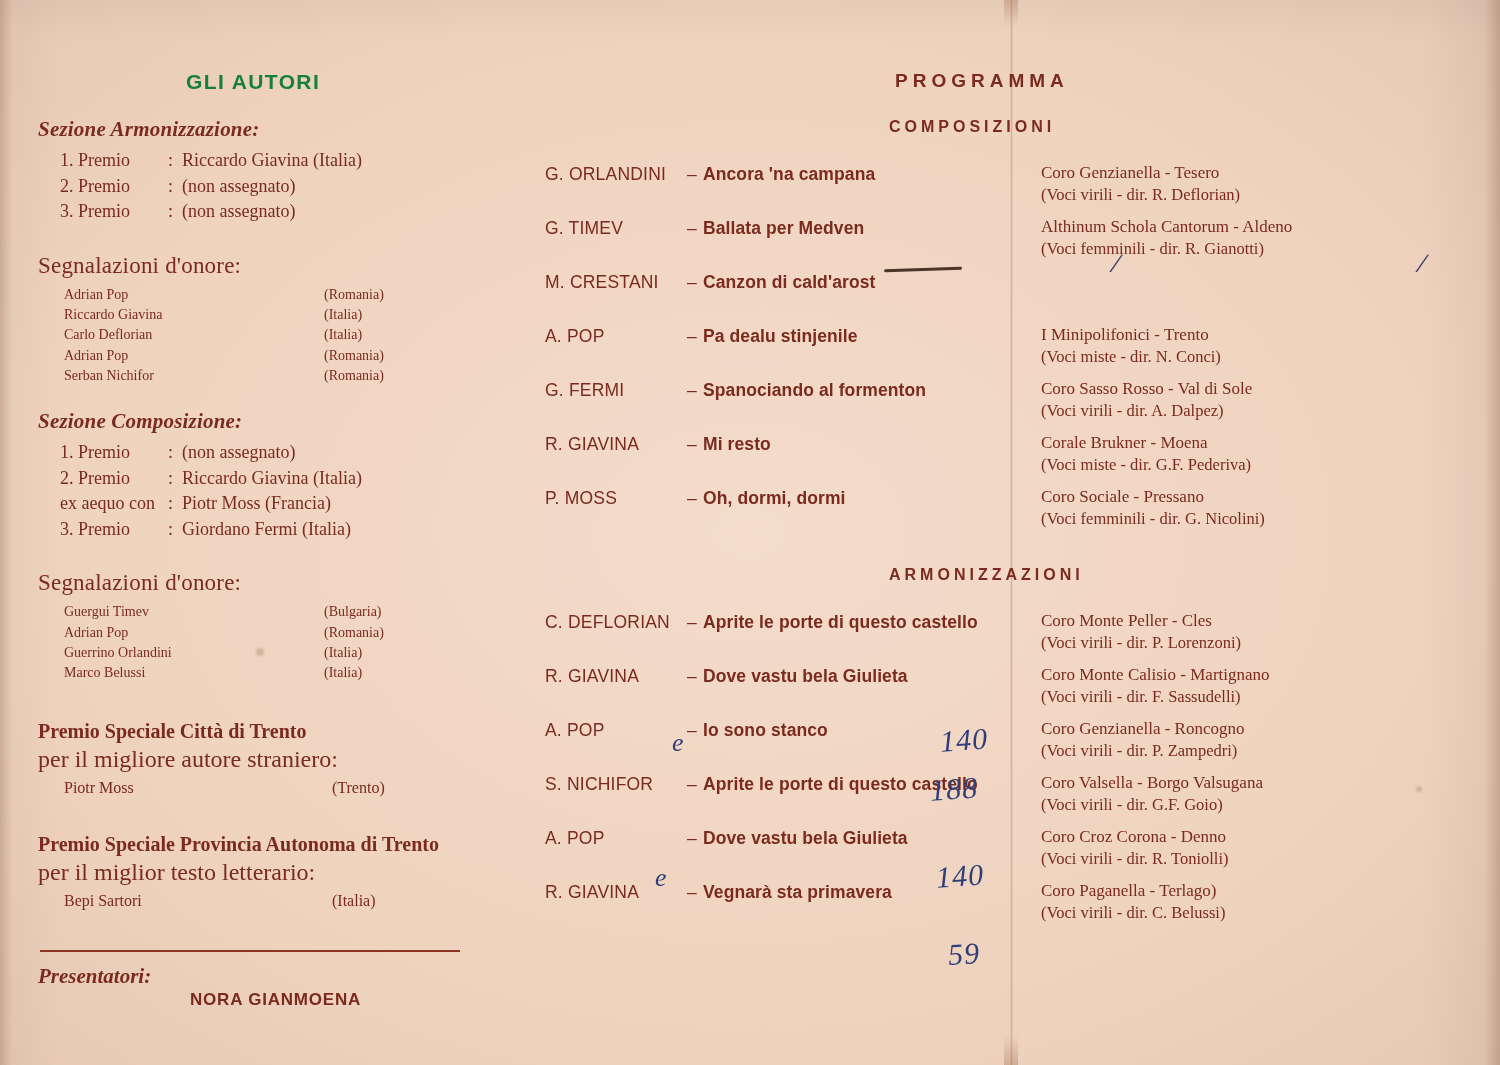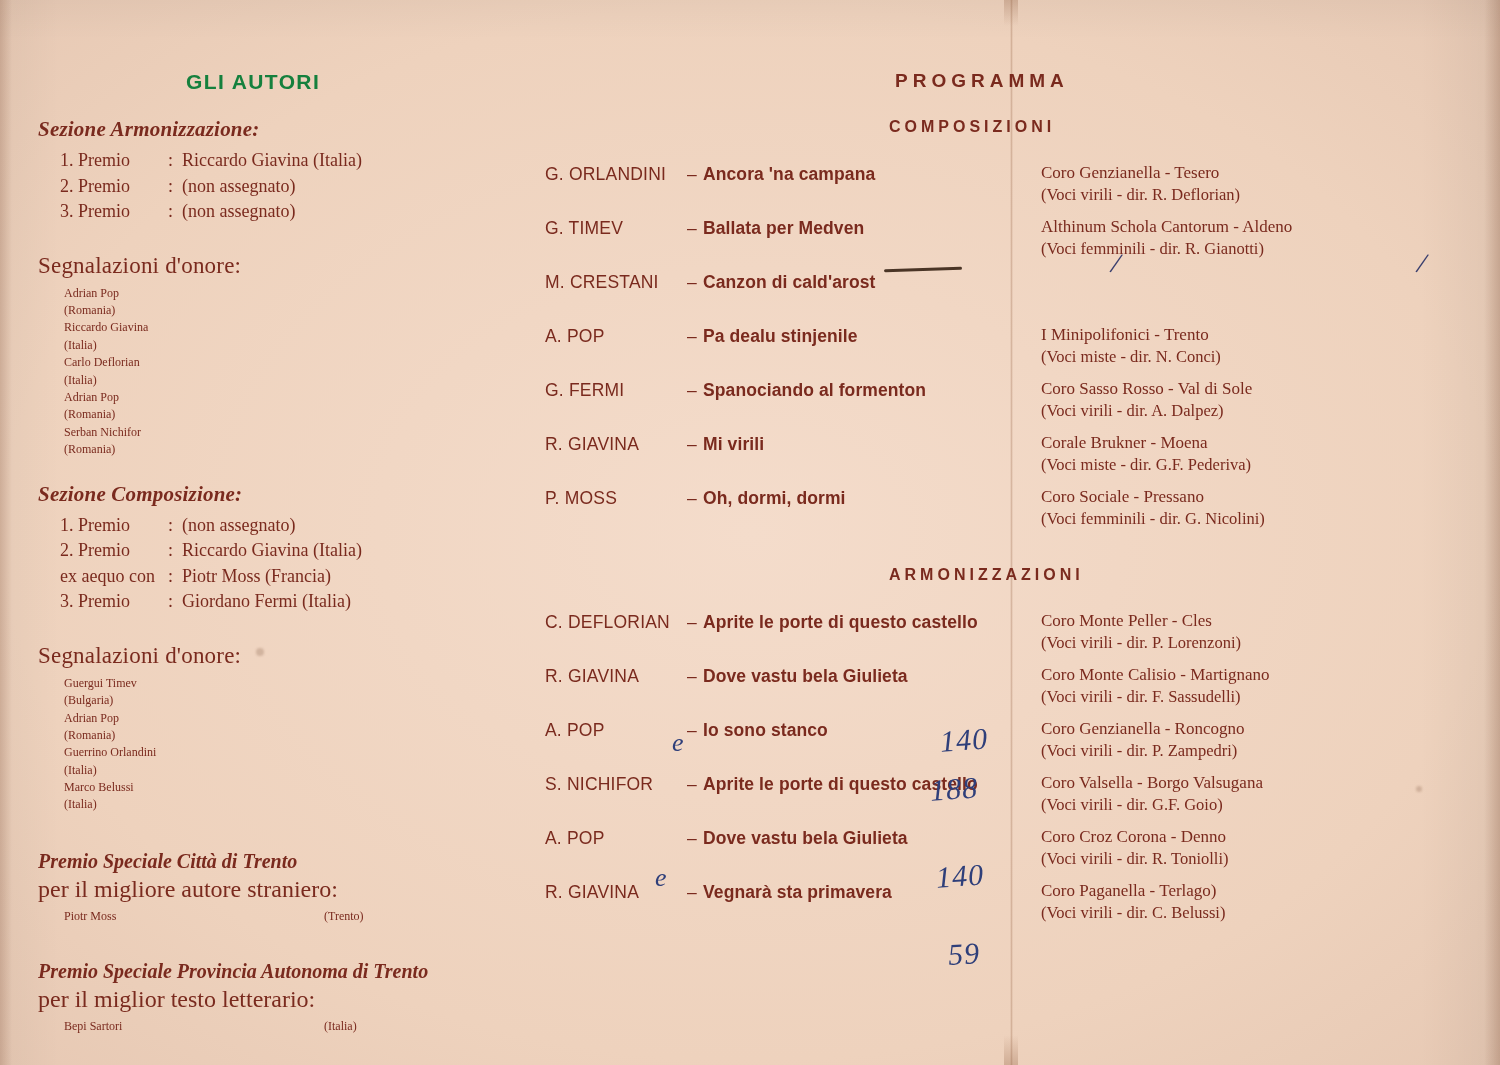--- a/index.html
+++ b/index.html
@@ -94,46 +94,45 @@
     font-size: 18px;
     line-height: 1.42;
     padding-left: 22px;
   }
   .prize-row .lbl { width: 108px; }
   .prize-row .colon { width: 14px; }
   .prize-row .val { }
 
   .name-row {
     display: flex;
-    font-size: 12px;
+    font-size: 14px;
     line-height: 1.45;
     padding-left: 26px;
-    flex-direction: column;
   }
   .name-row .nm { width: 260px; }
   .name-row .ctry { }
 
   .special {
     margin-top: 34px;
   }
   .special .l1 {
-    font-style: italic;
     font-weight: bold;
     font-size: 20px;
     line-height: 1.3;
   }
   .special .l2 {
     font-size: 24px;
     line-height: 1.3;
   }
   .special .row {
     display: flex;
-    font-size: 12px;
+    font-size: 16px;
     padding-left: 26px;
     margin-top: 4px;
+    gap: 8px;
   }
   .special .row .nm { width: 260px; }
 
   .rule {
     margin-top: 40px;
     margin-left: 2px;
     width: 420px;
     height: 2px;
     background: #8c3324;
   }
@@ -428,21 +427,21 @@
         <span class="piece">Spanociando al formenton</span>
         <span class="choir">
           <span>Coro Sasso Rosso - Val di Sole</span><br>
           <span class="c2">(Voci virili - dir. A. Dalpez)</span>
         </span>
       </div>
 
       <div class="prog-item">
         <span class="composer">R. GIAVINA</span>
         <span class="dash">–</span>
-        <span class="piece">Mi virili</span>
+        <span class="piece">Mi resto</span>
         <span class="choir">
           <span>Corale Brukner - Moena</span><br>
           <span class="c2">(Voci miste - dir. G.F. Pederiva)</span>
         </span>
       </div>
 
       <div class="prog-item">
         <span class="composer">P. MOSS</span>
         <span class="dash">–</span>
         <span class="piece">Oh, dormi, dormi</span>

